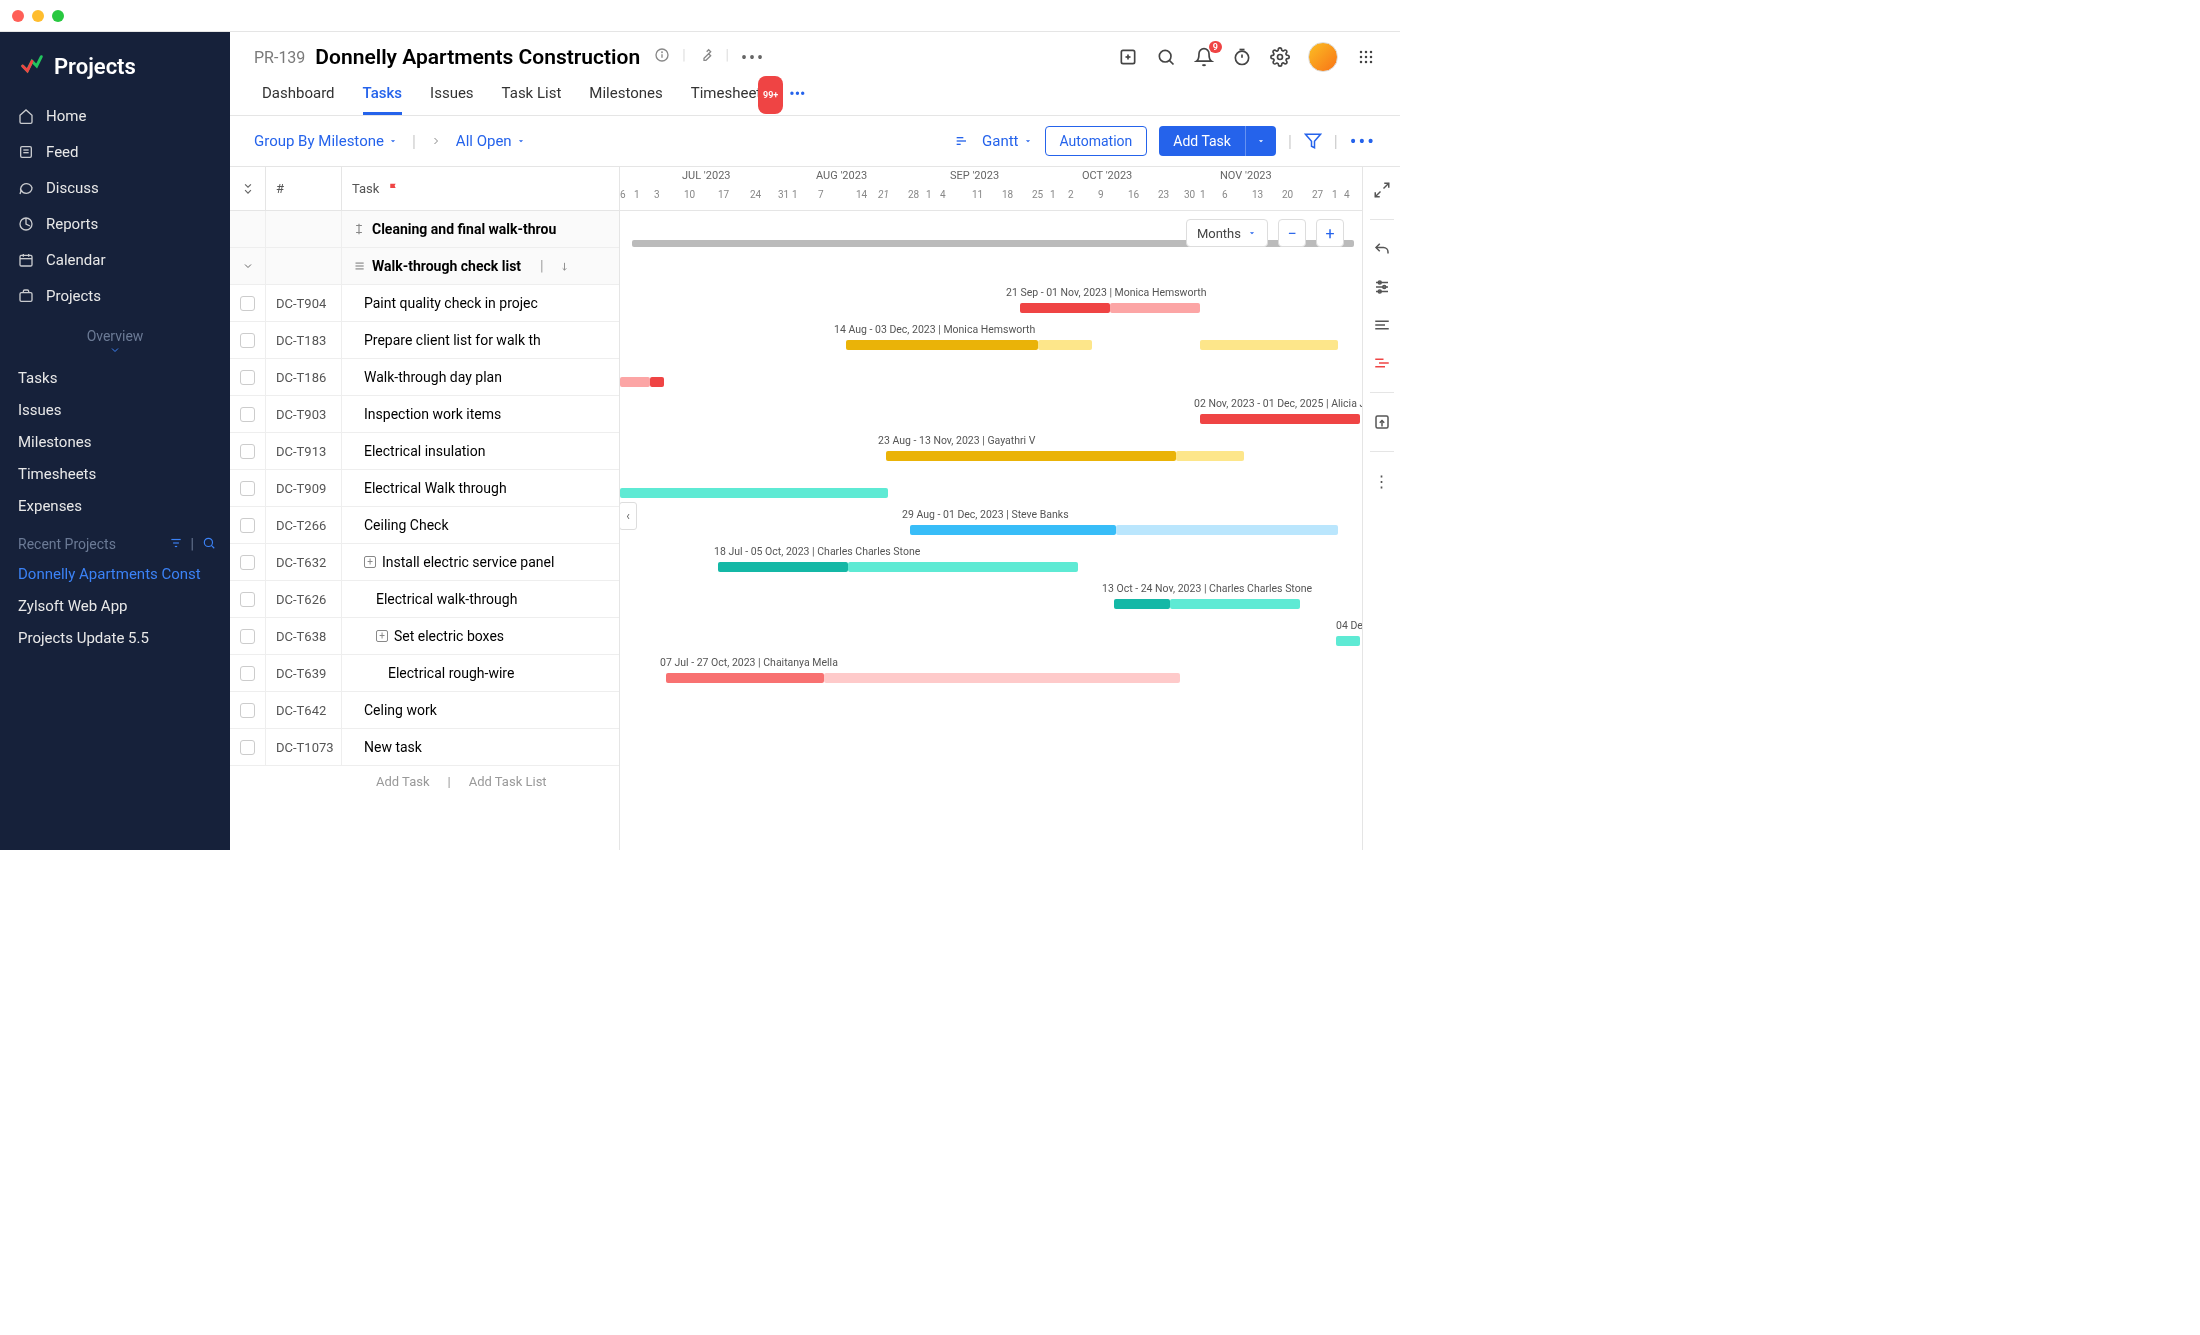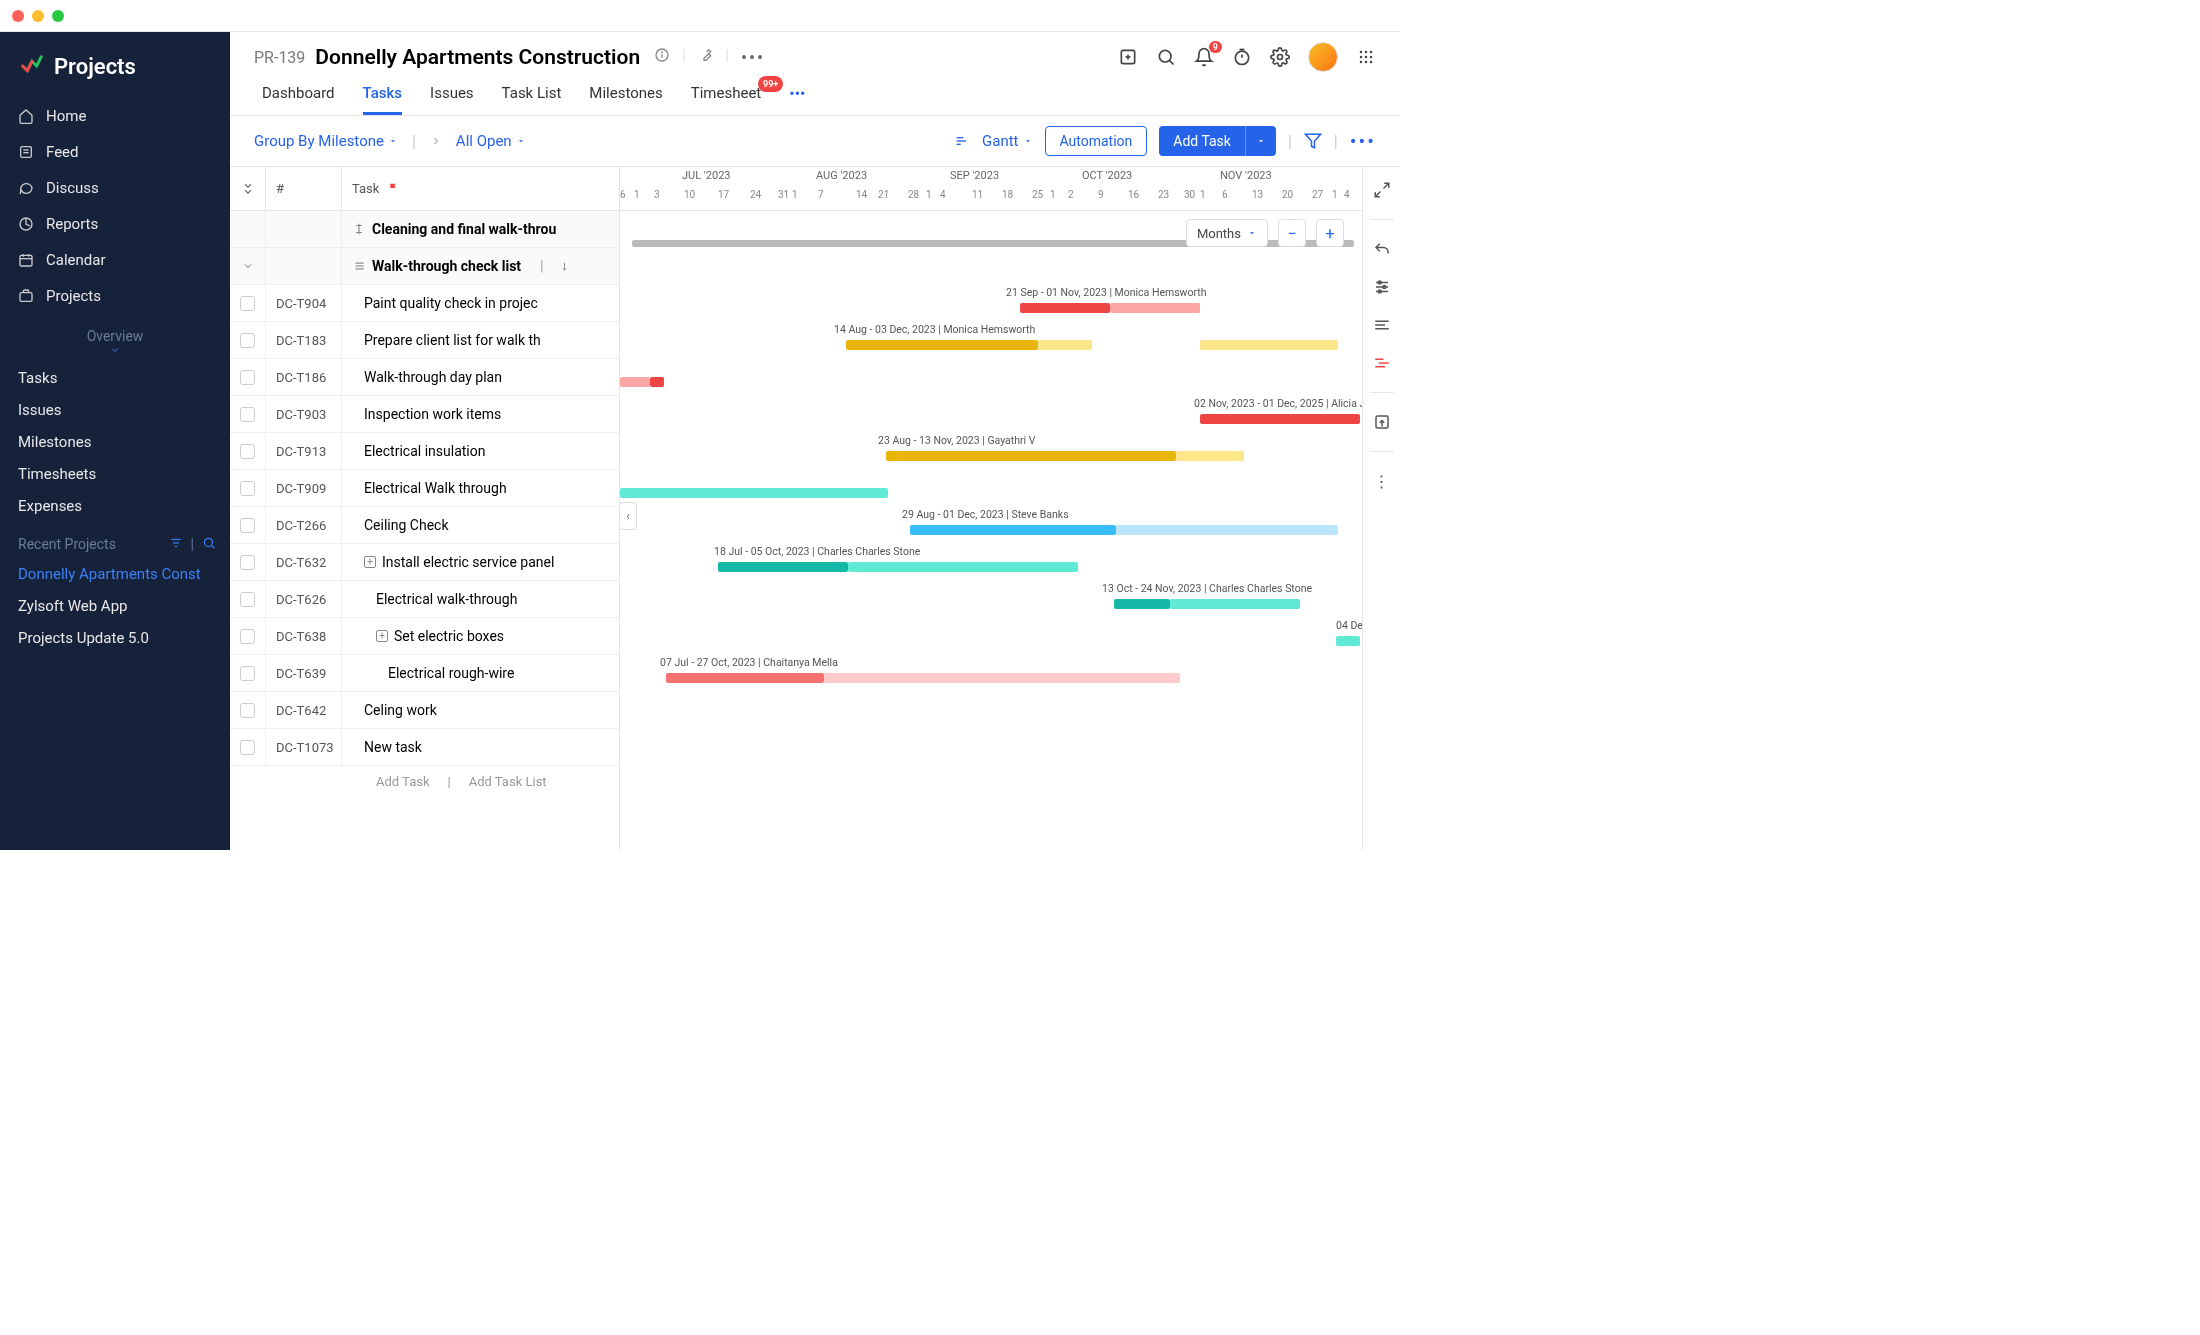--- a/index.html
+++ b/index.html
@@ -37,21 +37,21 @@
 .header-right { margin-left: auto; display: flex; align-items: center; gap: 18px; }
 .header-right svg { width: 20px; height: 20px; color: #444; }
 .icon-btn { position: relative; cursor: pointer; }
 .badge { position: absolute; top: -6px; right: -8px; background: #ef4444; color: #fff; font-size: 9px; border-radius: 8px; padding: 1px 4px; font-weight: 600; }
 .avatar { width: 30px; height: 30px; border-radius: 50%; background: linear-gradient(135deg, #fbbf24, #f97316); border: 1px solid #ddd; }
 
 .tabs { display: flex; gap: 28px; margin-left: 8px; }
 .tab { padding: 8px 0 12px; font-size: 15px; color: #333; cursor: pointer; position: relative; }
 .tab.active { color: #2563eb; font-weight: 500; }
 .tab.active::after { content: ''; position: absolute; bottom: 0; left: 0; right: 0; height: 3px; background: #2563eb; }
-.tab-badge { position: absolute; top: 0; right: -22px; background: #ef4444; color: #fff; font-size: 9px; border-radius: 8px; padding: 3px 5px; font-weight: 600; }
+.tab-badge { position: absolute; top: 0; right: -22px; background: #ef4444; color: #fff; font-size: 9px; border-radius: 8px; padding: 14px 5px; font-weight: 600; }
 .tab-more { color: #2563eb; padding: 8px 0 12px; }
 
 .toolbar { display: flex; align-items: center; padding: 10px 24px; gap: 14px; border-bottom: 1px solid #e5e5e5; }
 .tb-link { color: #2563eb; font-size: 15px; cursor: pointer; display: flex; align-items: center; gap: 4px; }
 .tb-sep { color: #ccc; }
 .tb-right { margin-left: auto; display: flex; align-items: center; gap: 12px; }
 .btn-outline { border: 1px solid #2563eb; color: #2563eb; background: #fff; padding: 6px 14px; border-radius: 4px; font-size: 14px; cursor: pointer; }
 .btn-primary { background: #2563eb; color: #fff; border: none; padding: 7px 14px; border-radius: 4px 0 0 4px; font-size: 14px; cursor: pointer; }
 .btn-primary-split { display: flex; }
 .btn-primary-caret { background: #2563eb; color: #fff; border: none; border-left: 1px solid rgba(255,255,255,0.3); padding: 7px 10px; border-radius: 0 4px 4px 0; cursor: pointer; }
@@ -198,21 +198,21 @@
           </svg>
         <span style="color:#6b7a95">|</span>
         <svg width="14" height="14" viewBox="0 0 24 24" fill="none" stroke="currentColor" stroke-width="2">
             <circle cx="11" cy="11" r="7"></circle>
             <line x1="21" y1="21" x2="16" y2="16"></line>
           </svg>
       </div>
     </div>
     <div class="nav-sub active">Donnelly Apartments Const</div>
     <div class="nav-sub">Zylsoft Web App</div>
-    <div class="nav-sub">Projects Update 5.0</div>
+    <div class="nav-sub">Projects Update 5.5</div>
   </aside>
 
   <div class="main">
     <div class="header">
       <div class="title-row">
         <span class="proj-code">PR-139</span>
         <span class="proj-title">Donnelly Apartments Construction</span>
         <div class="title-icons">
           <svg viewBox="0 0 24 24" fill="none" stroke="currentColor" stroke-width="2">
               <circle cx="12" cy="12" r="9"></circle>

